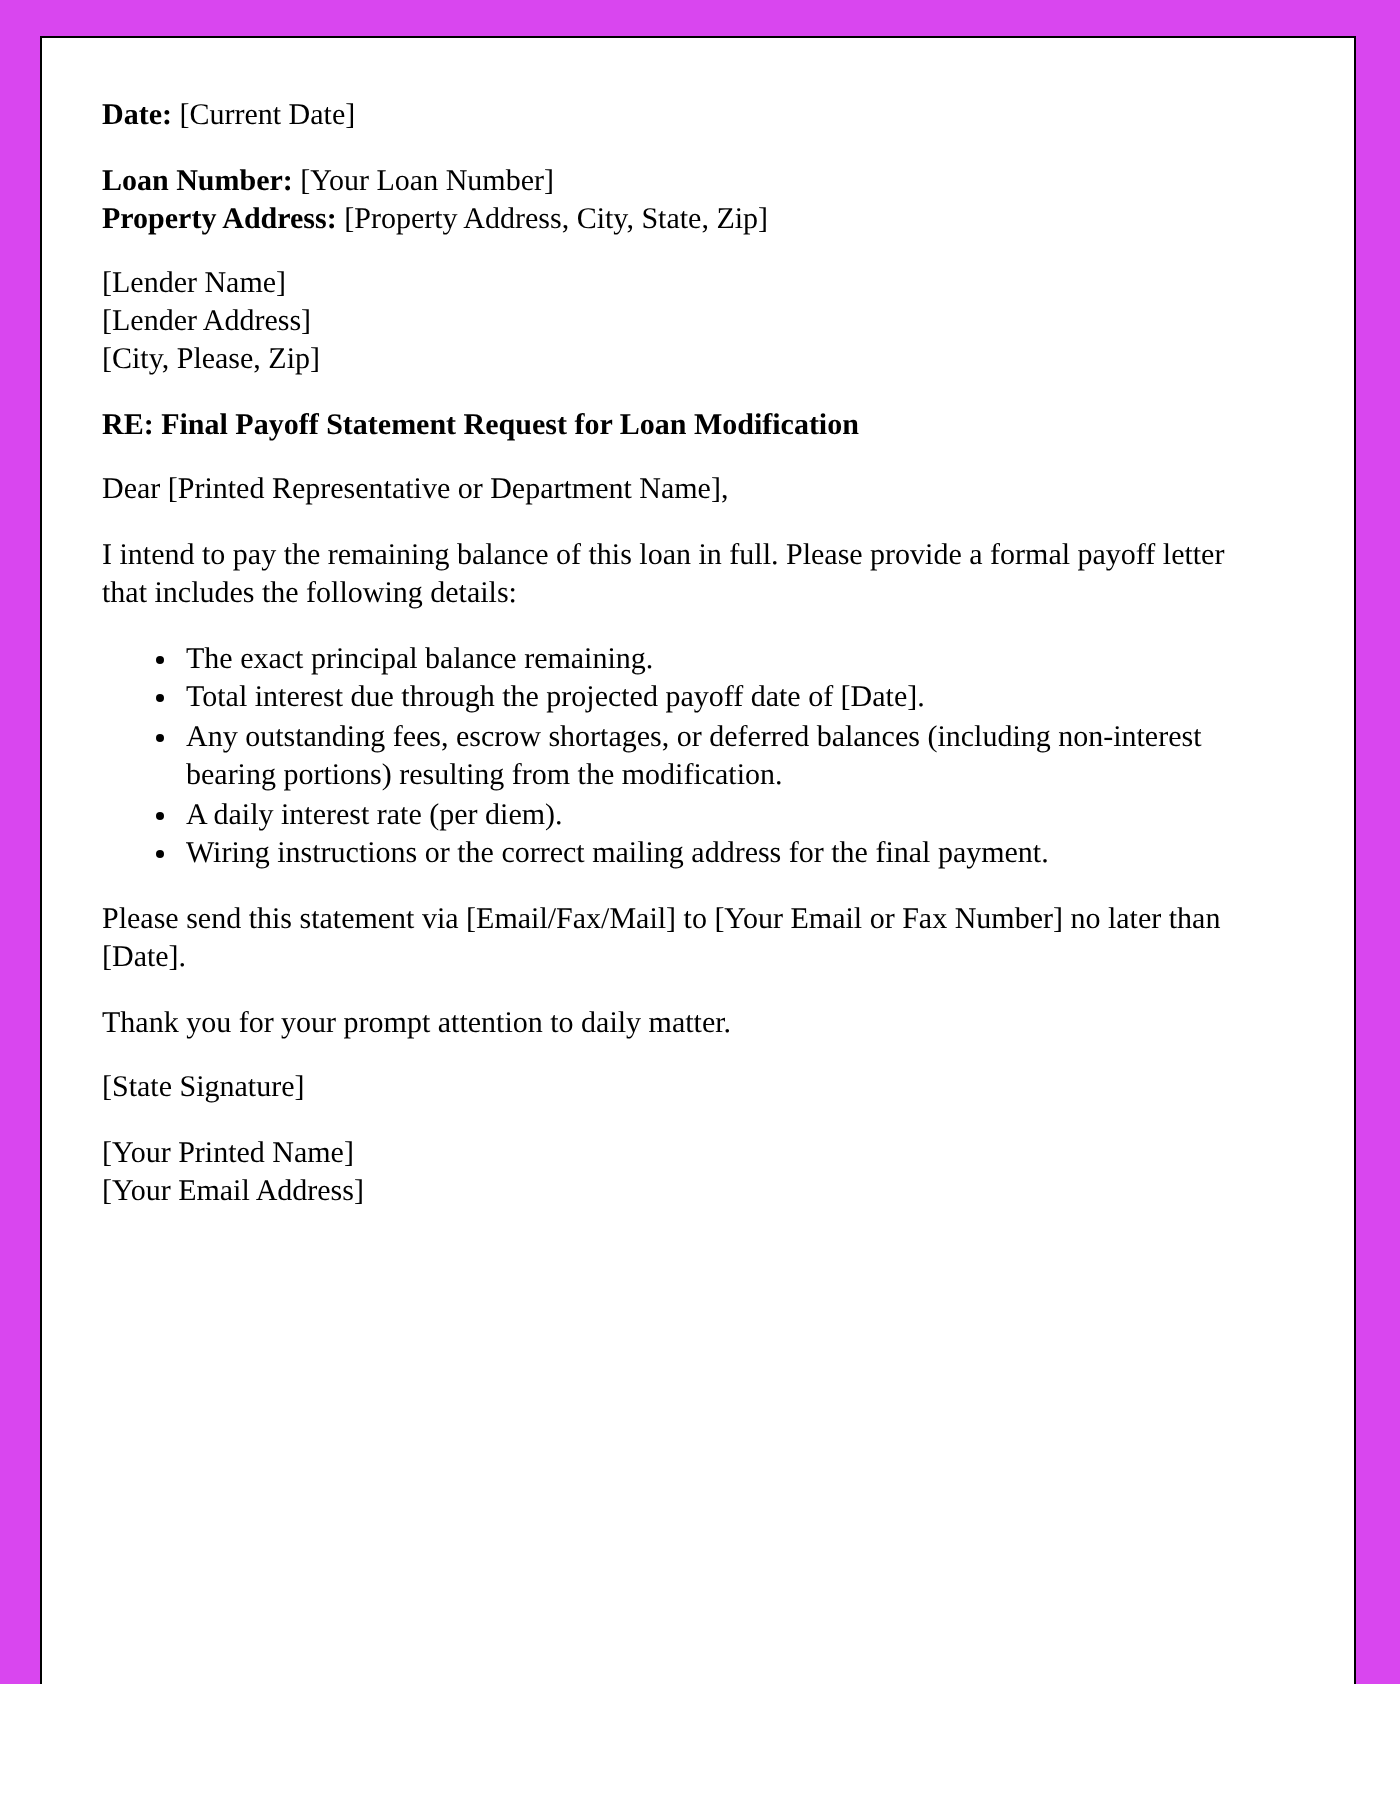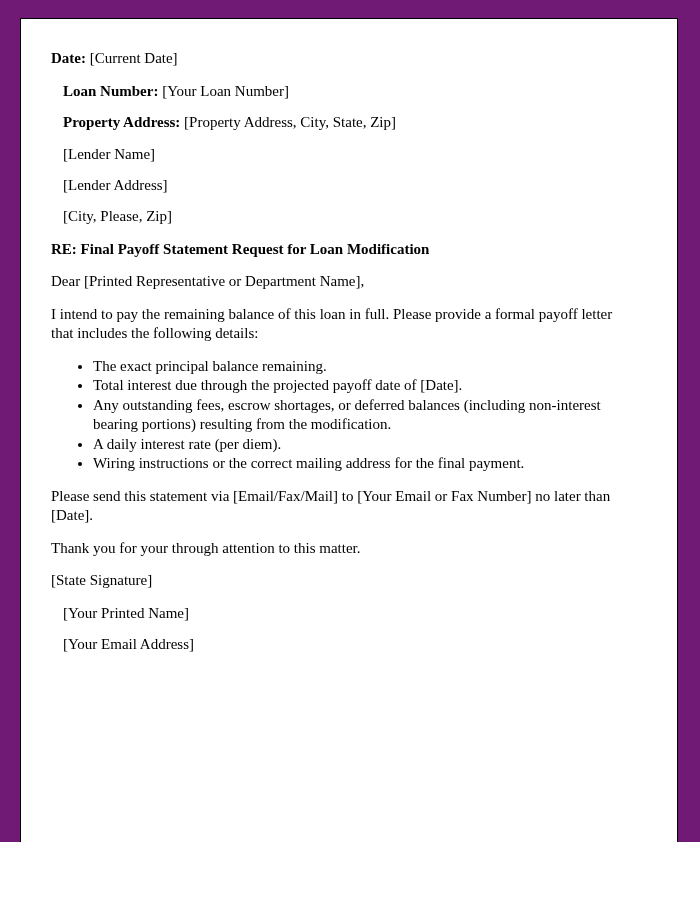--- a/index.html
+++ b/index.html
@@ -7,42 +7,42 @@
     padding: 0;
     background: #ffffff;
     width: 700px;
     height: 900px;
     font-family: "Liberation Serif", "DejaVu Serif", serif;
   }
   .canvas {
     position: relative;
     width: 700px;
     height: 842px;
-    background: #701a75;
+    background: #d946ef;
     overflow: hidden;
   }
   .page {
     position: absolute;
     left: 20px;
     top: 18px;
     width: 658px;
     height: 834px;
     border: 1px solid #000000;
     box-sizing: border-box;
     padding: 30px 44px 30px 30px;
     background: #ffffff;
     color: #000000;
     font-size: 15px;
     line-height: 1.25;
   }
   p, .line-block {
     margin: 0 0 14px 0;
   }
   .tight {
-    margin: 12px;
+    margin: 0;
   }
   b, .bold {
     font-weight: bold;
   }
   ul.bullets {
     margin: 0 0 14px 0;
     padding-left: 42px;
   }
   ul.bullets li {
     margin: 0 0 1px 0;
@@ -77,21 +77,21 @@
     <ul class="bullets">
       <li>The exact principal balance remaining.</li>
       <li>Total interest due through the projected payoff date of [Date].</li>
       <li>Any outstanding fees, escrow shortages, or deferred balances (including non-interest bearing portions) resulting from the modification.</li>
       <li>A daily interest rate (per diem).</li>
       <li>Wiring instructions or the correct mailing address for the final payment.</li>
     </ul>
 
     <p>Please send this statement via [Email/Fax/Mail] to [Your Email or Fax Number] no later than [Date].</p>
 
-    <p>Thank you for your through attention to this matter.</p>
+    <p>Thank you for your prompt attention to daily matter.</p>
 
 
     <p>[State Signature]</p>
 
     <div class="line-block">
       <div class="tight">[Your Printed Name]</div>
       <div class="tight">[Your Email Address]</div>
     </div>
 
   </div>

